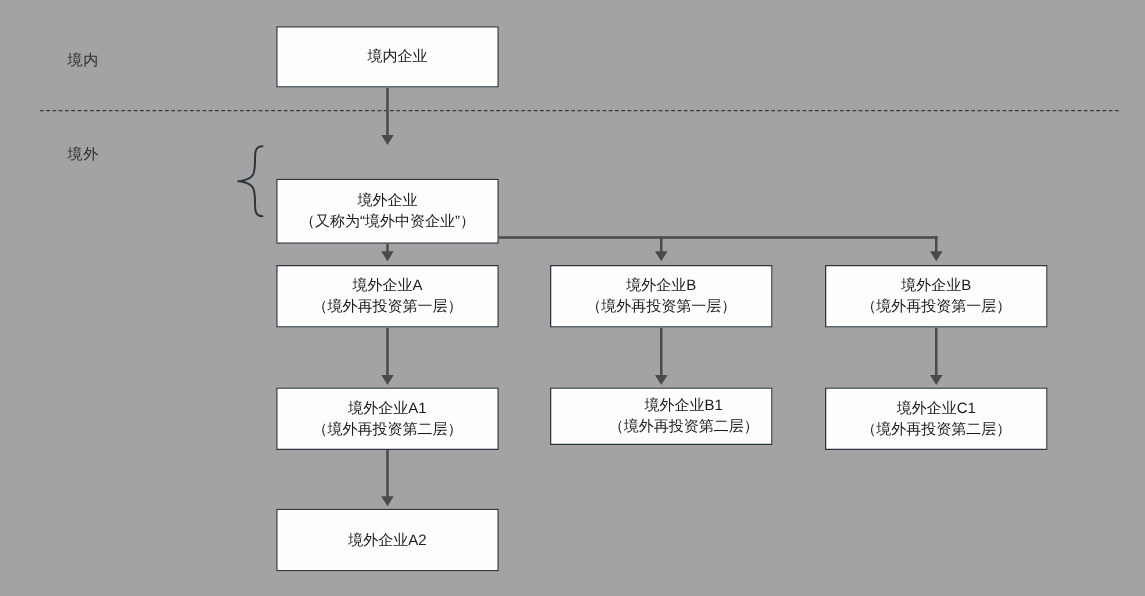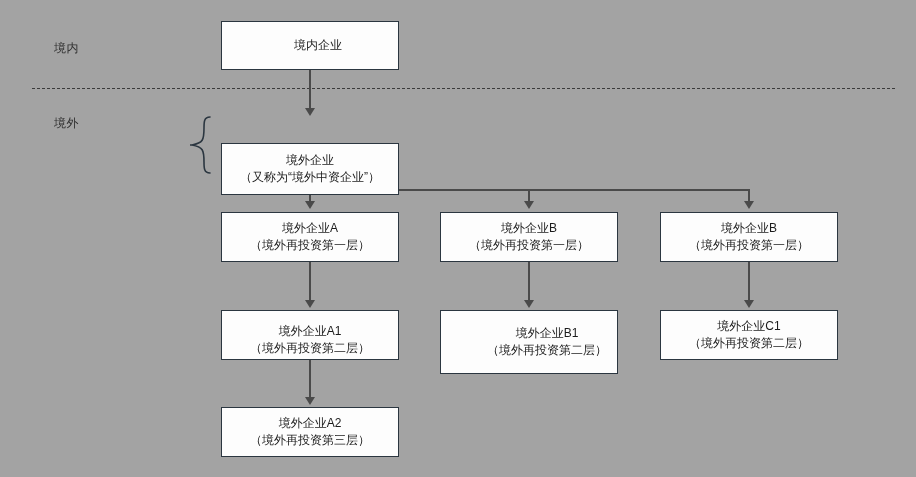--- a/index.html
+++ b/index.html
@@ -163,33 +163,32 @@
   <div class="node" id="node-b" style="left:440px; top:212px; width:178px; height:50px;">
     <span class="line1">境外企业B</span>
     <span class="line2">（境外再投资第一层）</span>
   </div>
 
   <div class="node" id="node-c" style="left:660px; top:212px; width:178px; height:50px;">
     <span class="line1">境外企业B</span>
     <span class="line2">（境外再投资第一层）</span>
   </div>
 
-  <div class="node" id="node-a1" style="left:221px; top:310px; width:178px; height:50px;justify-content:flex-end;">
+  <div class="node" id="node-a1" style="left:221px; top:310px; width:178px; height:50px;">
     <span class="line1">境外企业A1</span>
     <span class="line2">（境外再投资第二层）</span>
   </div>
 
-  <div class="node" id="node-b1" style="left:440px; top:310px; width:178px; height:64px;padding-left:40px;">
+  <div class="node" id="node-b1" style="left:440px; top:310px; width:178px; height:46px;padding-left:40px;">
     <span class="line1">境外企业B1</span>
     <span class="line2">（境外再投资第二层）</span>
   </div>
 
   <div class="node" id="node-c1" style="left:660px; top:310px; width:178px; height:50px;justify-content:center;">
     <span class="line1">境外企业C1</span>
     <span class="line2">（境外再投资第二层）</span>
   </div>
 
   <div class="node" id="node-a2" style="left:221px; top:407px; width:178px; height:50px;text-align:right;">
     <span class="line1">境外企业A2</span>
-    <span class="line2">（境外再投资第三层）</span>
   </div>
 
 </div>
 
 </body></html>

